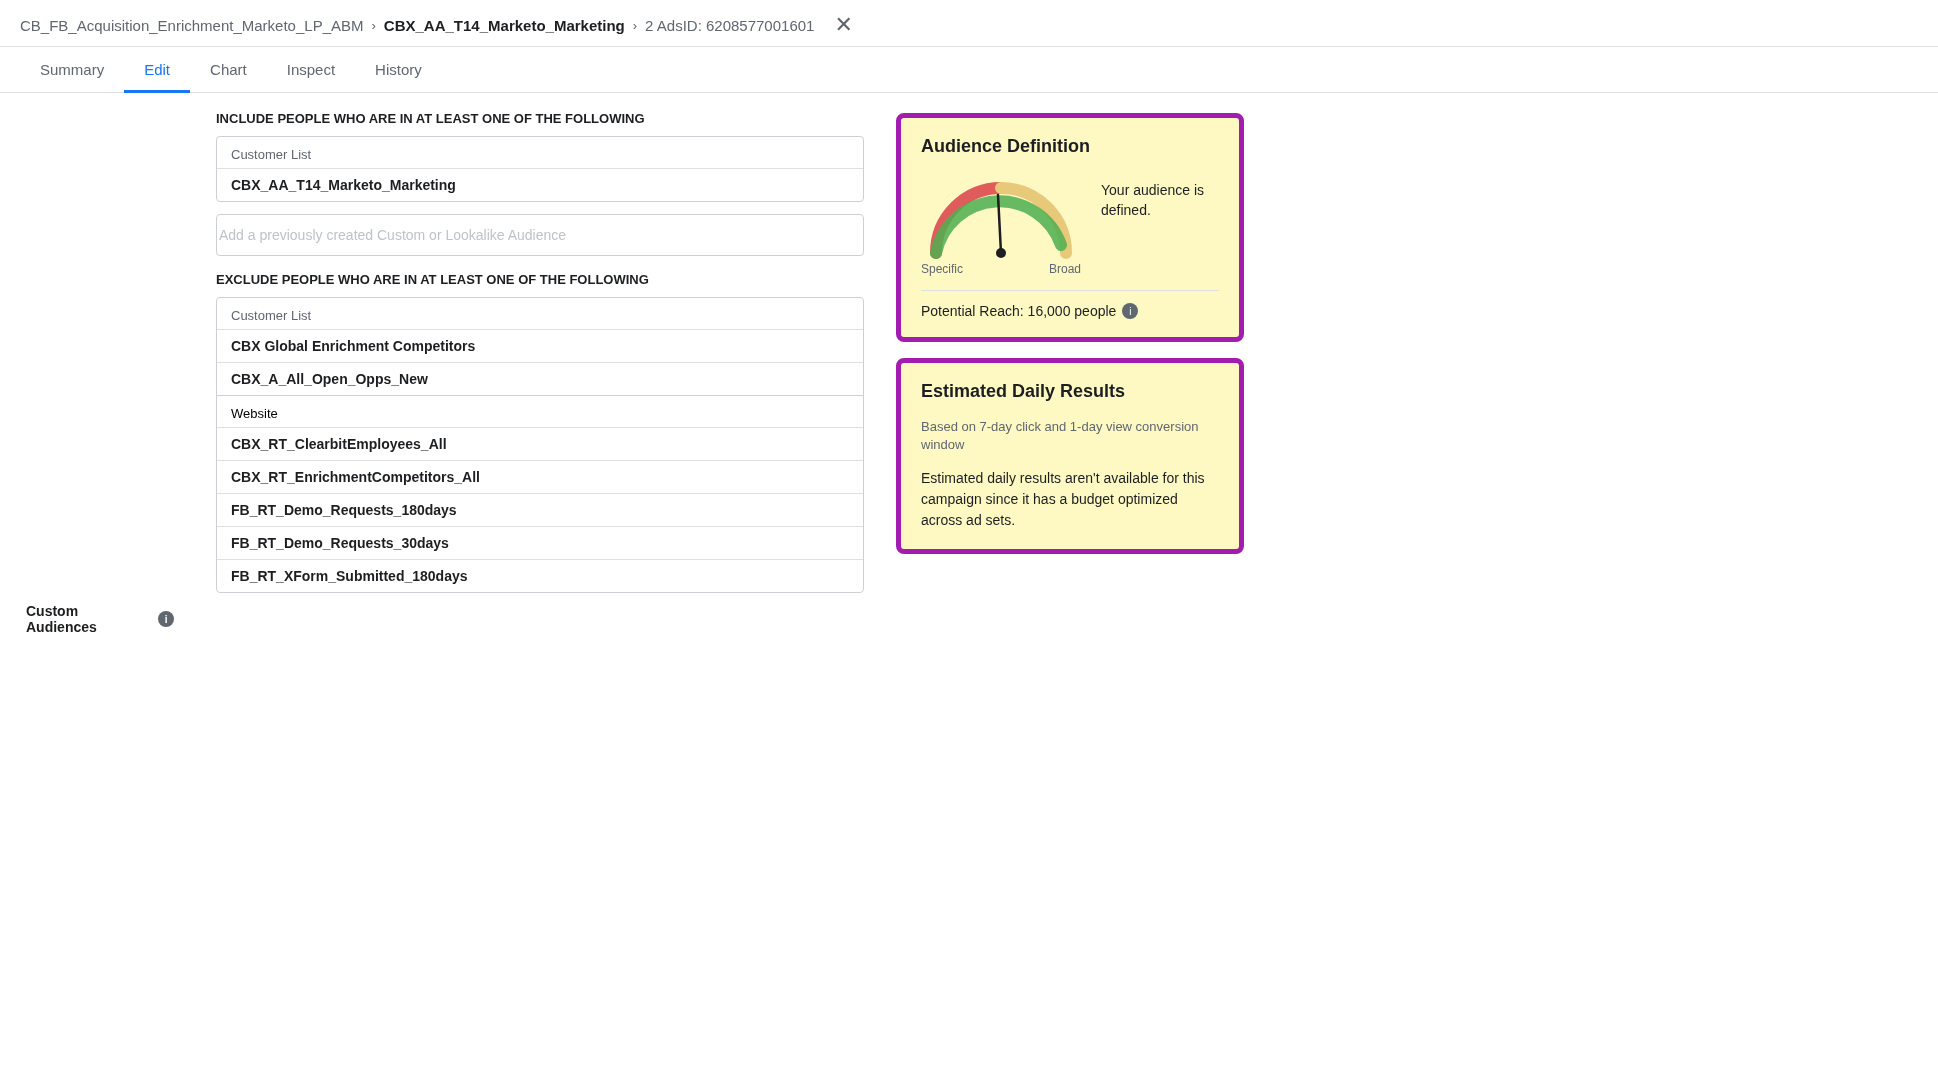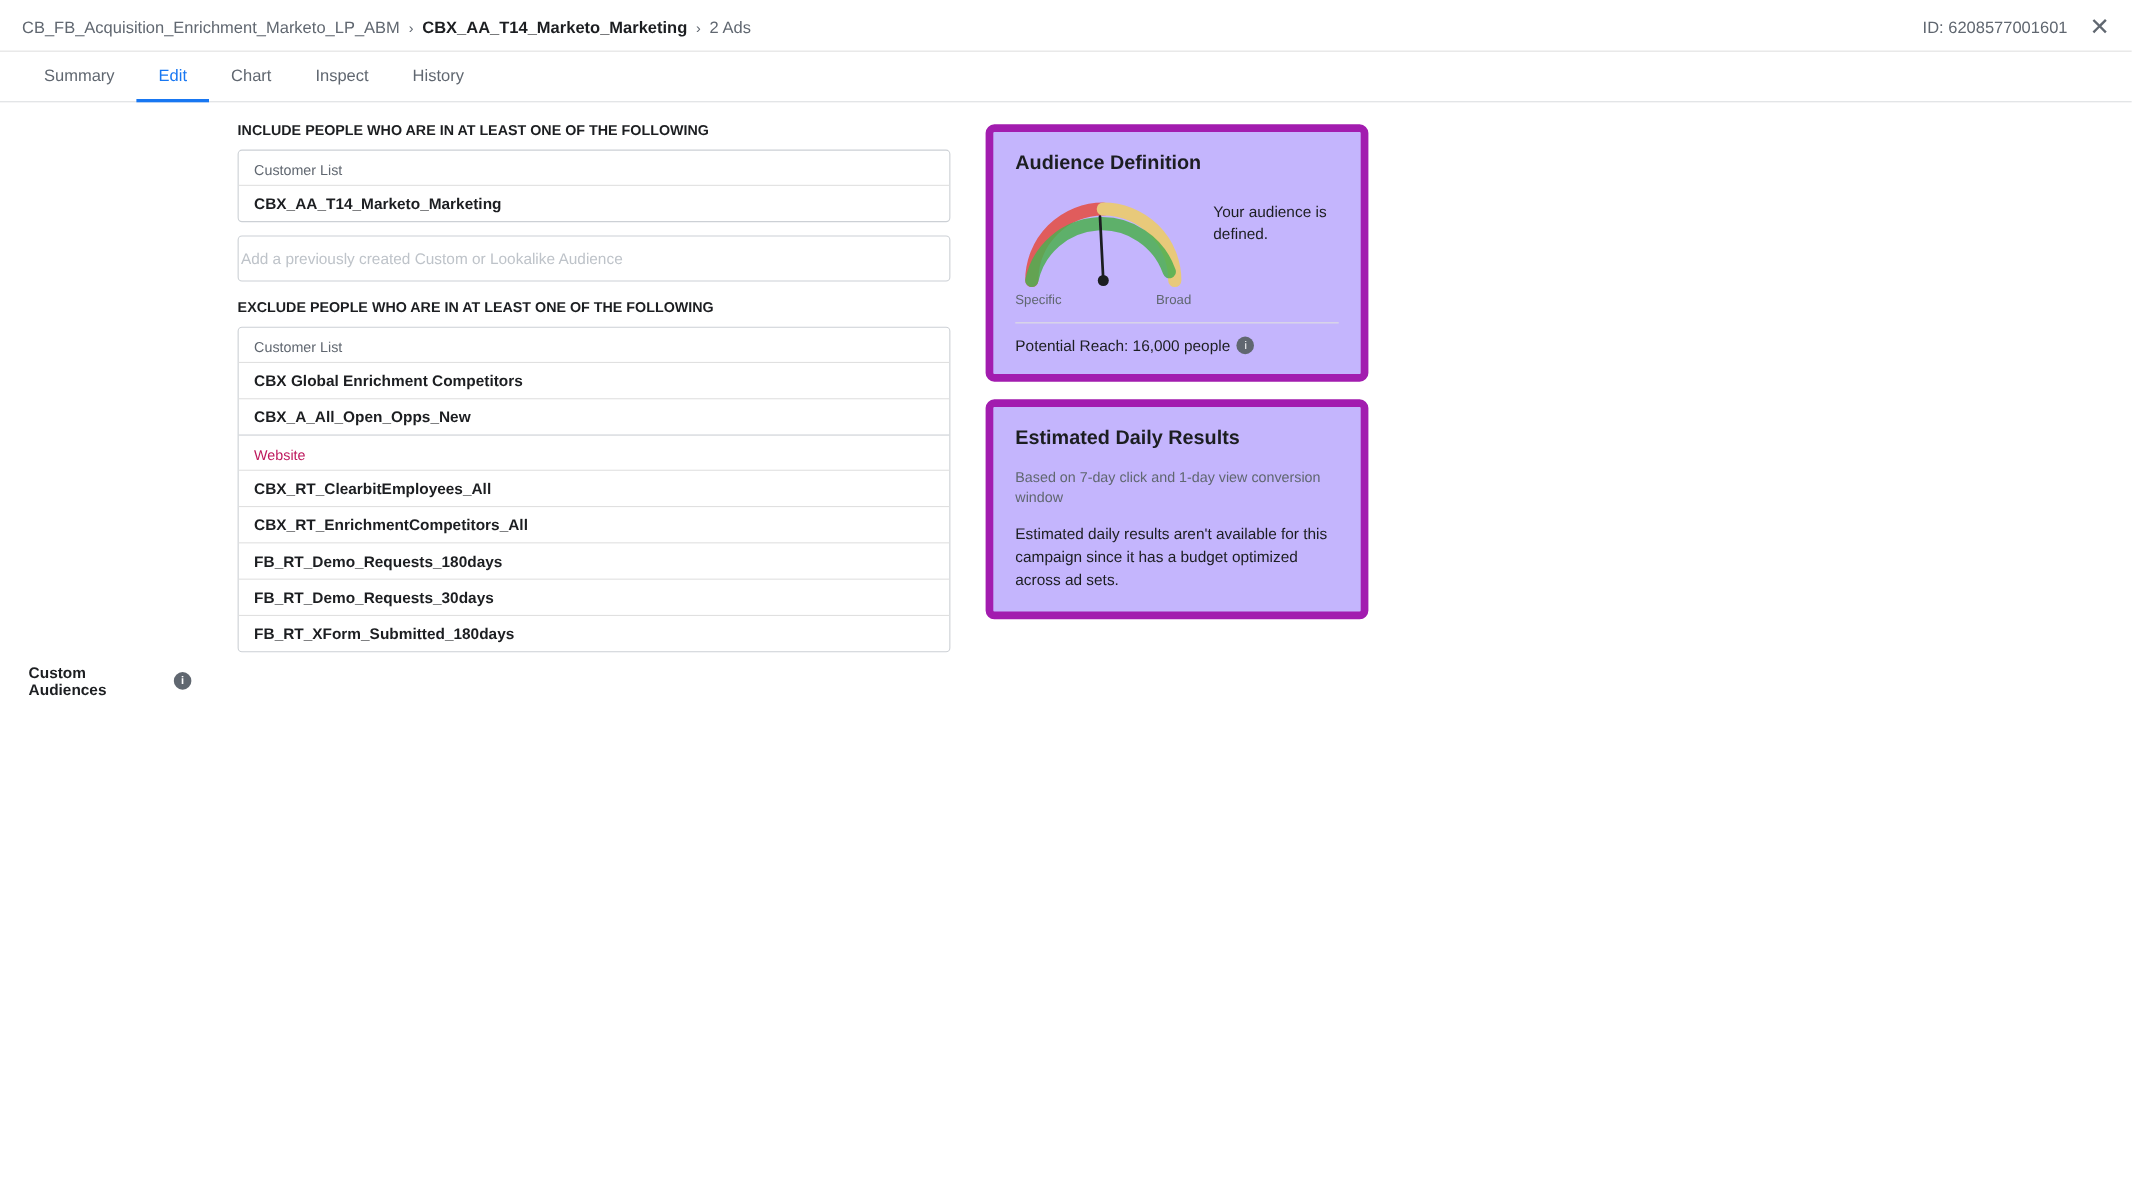--- a/index.html
+++ b/index.html
@@ -7,21 +7,20 @@
       font-family: -apple-system, BlinkMacSystemFont, 'Segoe UI', Helvetica, Arial, sans-serif;
       font-size: 15px;
       color: #1c1e21;
       background: #fff;
     }
 
     
     .header {
       display: flex;
       align-items: center;
-      justify-content: space-between;
       padding: 14px 20px 10px 20px;
       border-bottom: 1px solid #e0e0e0;
     }
     .breadcrumb {
       display: flex;
       align-items: center;
       gap: 8px;
       font-size: 15px;
       color: #606770;
     }
@@ -174,45 +173,45 @@
       font-weight: 700;
       color: #1c1e21;
       border-top: 1px solid #e0e0e0;
     }
     .website-section {
       border-top: 1px solid #ccd0d5;
     }
     .website-label {
       padding: 10px 14px 6px 14px;
       font-size: 13px;
-      color: #be185d;
+      color: #000000;
     }
     .website-item {
       padding: 8px 14px;
       font-size: 14px;
       font-weight: 700;
       color: #1c1e21;
       border-top: 1px solid #e0e0e0;
     }
 
     
     .right-panel {
       width: 380px;
       min-width: 340px;
       padding: 20px 16px;
       display: flex;
       flex-direction: column;
       gap: 16px;
     }
 
     .card {
-      border: 7px solid #a21caf;
+      border: 5px solid #a21caf;
       border-radius: 8px;
       padding: 18px 20px;
-      background: #c4b5fd;
+      background: #fef9c3;
     }
     .card-title {
       font-size: 18px;
       font-weight: 700;
       margin-bottom: 16px;
       color: #1c1e21;
     }
 
     
     .gauge-container {

